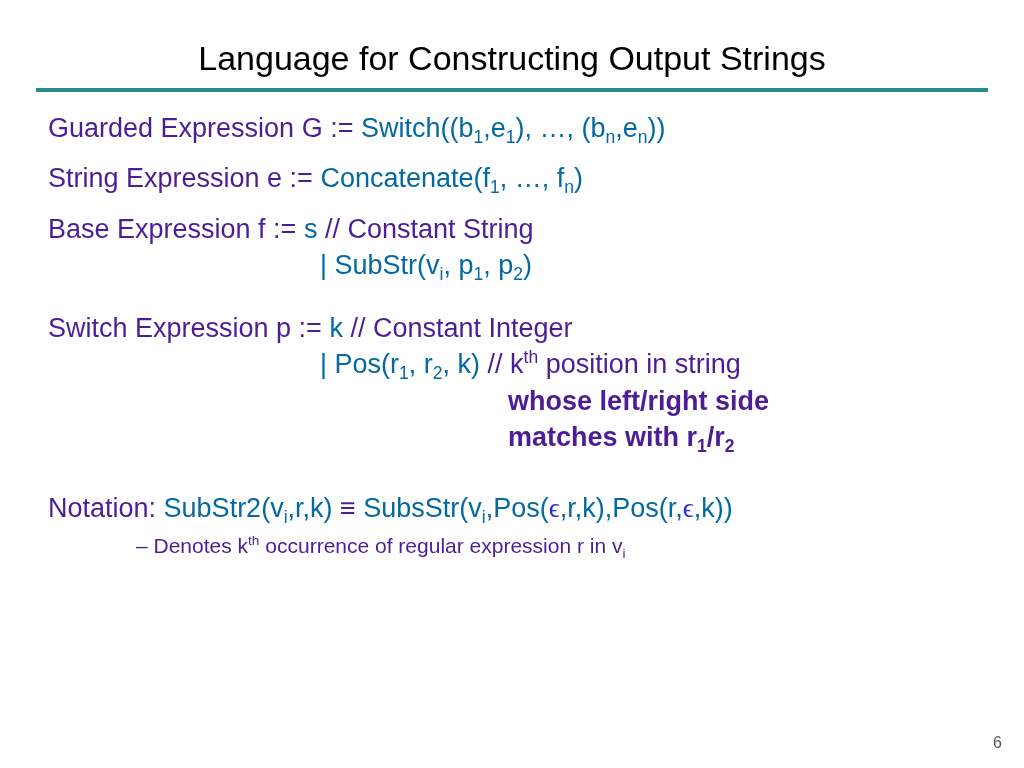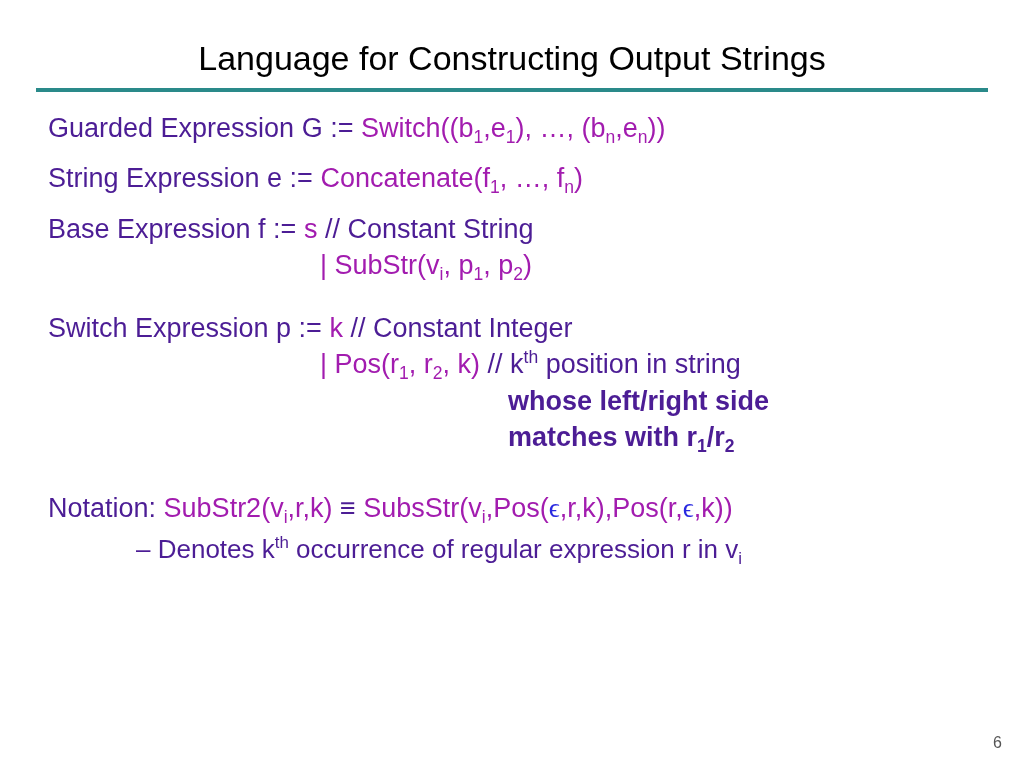--- a/index.html
+++ b/index.html
@@ -29,29 +29,29 @@
     border-top: 4px solid #2a8a8a;
     margin: 0 36px 18px 36px;
   }
   .body {
     padding: 0 48px 0 48px;
     font-size: 27px;
     line-height: 1.35;
   }
   .row { margin-top: 14px; }
   .gap { margin-top: 26px; }
-  .blue { color: #a21caf; }
+  .blue { color: #0369a1; }
   .black { color: #4c1d95; }
   sub { font-size: 0.65em; vertical-align: sub; line-height: 0; }
   sup { font-size: 0.65em; vertical-align: super; line-height: 0; }
   .indent1 { margin-left: 272px; }
   .indent2 { margin-left: 272px; }
   .posnote { margin-left: 460px; font-weight: bold; }
   .notation { margin-top: 34px; }
-  .denote { margin-left: 88px; margin-top: 6px; font-size: 26px; }
+  .denote { margin-left: 88px; margin-top: 6px; font-size: 21px; }
   .eps { font-family: Georgia, 'Times New Roman', serif; color:#2a2ae0; }
   .pagenum {
     position: absolute;
     right: 22px;
     bottom: 16px;
     font-family: Arial, sans-serif;
     font-size: 16px;
     color: #555;
   }
   .dash { font-family: Arial, sans-serif; }

